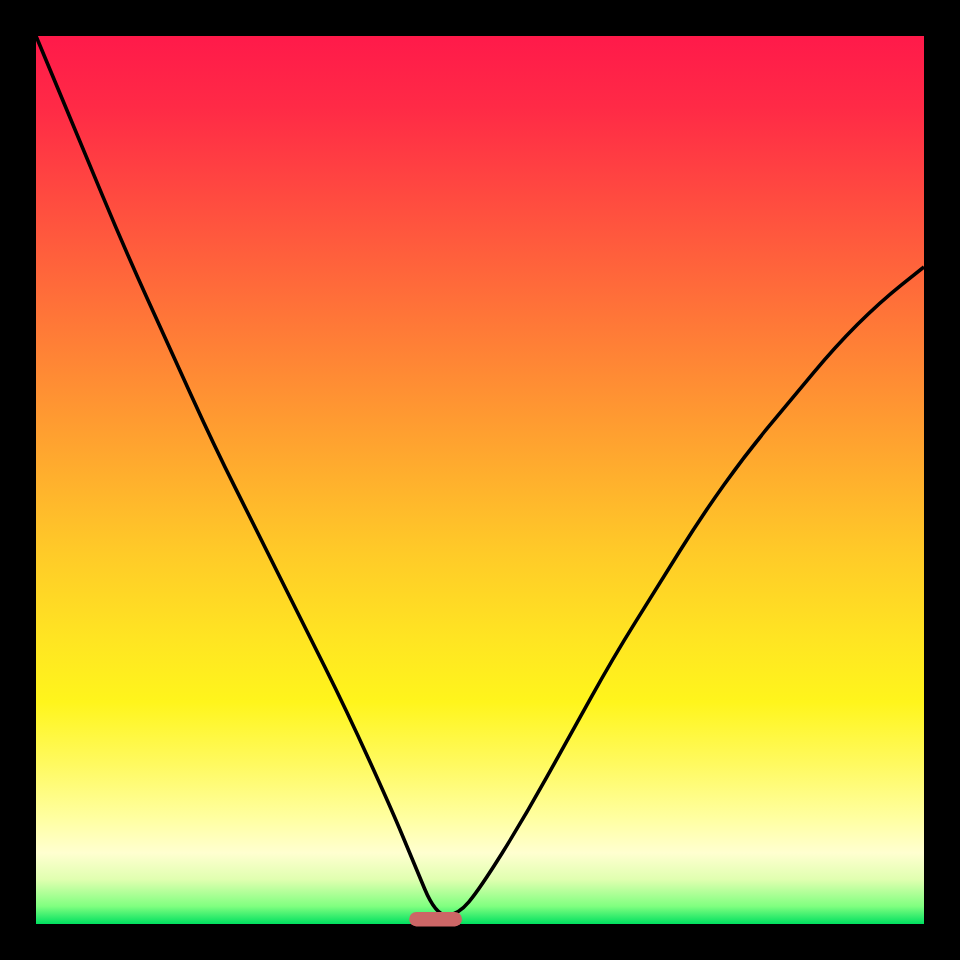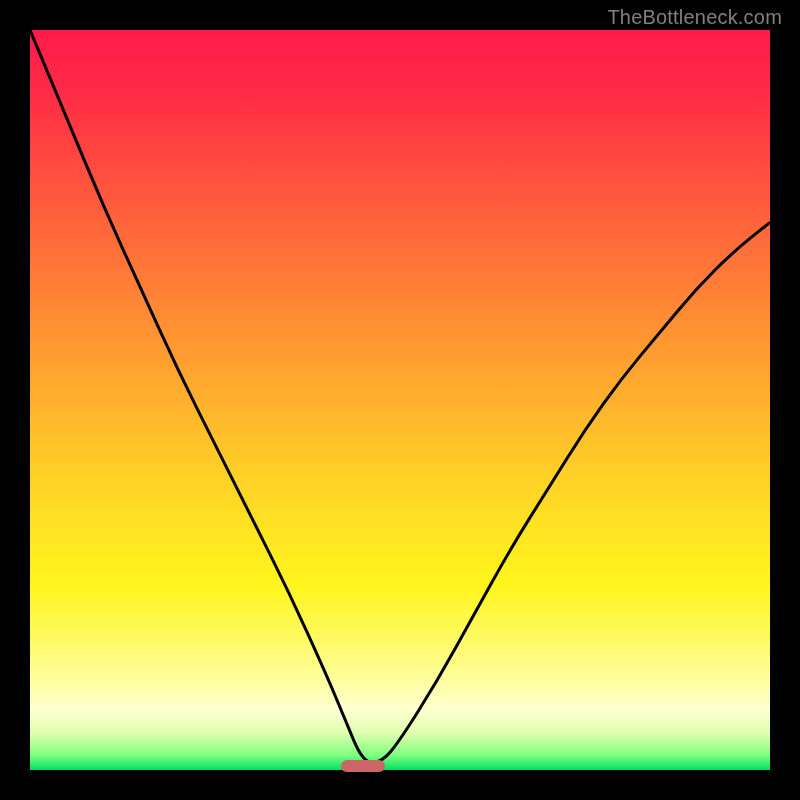--- a/index.html
+++ b/index.html
@@ -71,14 +71,13 @@
 
 <div class="frame">
   <div class="plot-area"></div>
 
   <svg class="curve-svg" viewBox="0 0 740 740">
     <path id="curve-path" d="M 0 0 Q 0 0 18.5 44.39999999999998 Q 37 88.79999999999995 55.5 133.2 Q 74 177.60000000000002 92.5 218.3 Q 111 259 129.5 299.7 Q 148 340.4 166.5 377.4 Q 185 414.4 203.5 451.4 Q 222 488.4 240.5 525.4 Q 259 562.4 277.5 603.0999999999999 Q 296 643.8 305.25 666 Q 314.5 688.2 323.75 710.4000000000001 Q 333 732.6 342.25 732.6 Q 351.5 732.6 360.75 721.5 Q 370 710.4 388.5 680.8 Q 407.00000000000006 651.2 425.5 617.9000000000001 Q 444 584.6 462.5 551.3 Q 481 518 499.5 488.4 Q 518 458.8 536.5 429.2 Q 555 399.59999999999997 573.5 373.69999999999993 Q 592 347.79999999999995 610.5 325.6 Q 629 303.40000000000003 647.5 281.20000000000005 Q 666 259 684.5 240.5 Q 703 222 721.5 207.2 T 740 192.39999999999998" stroke="#000" stroke-width="3" fill="none"></path>
   </svg>
 
   <div class="marker" id="min-marker" style="left: 340.8px; width: 44.4px; top: 760px;"></div>
 
-  <div class="watermark">TheBottleneck.com</div>
 </div>
 
 </body></html>

